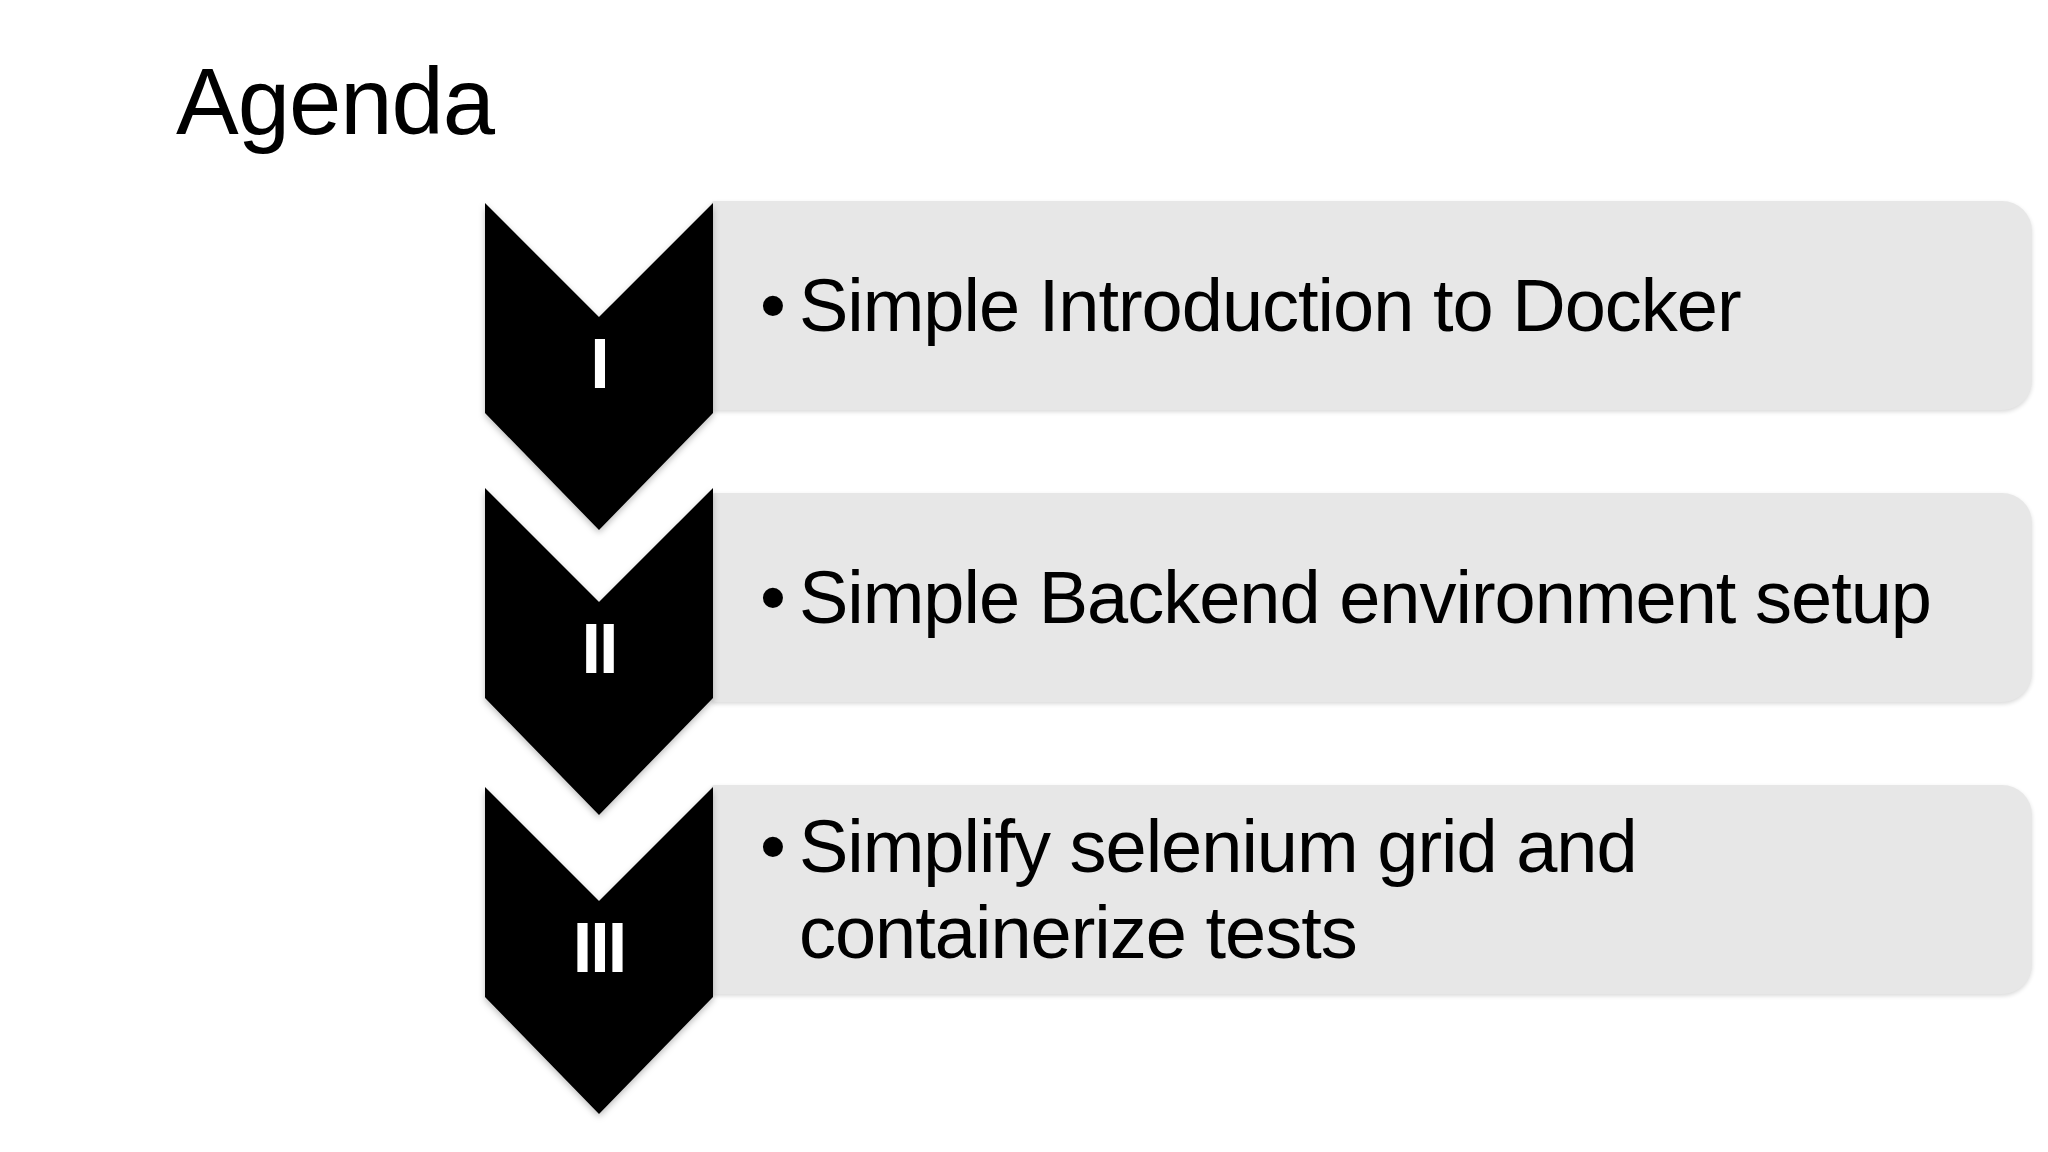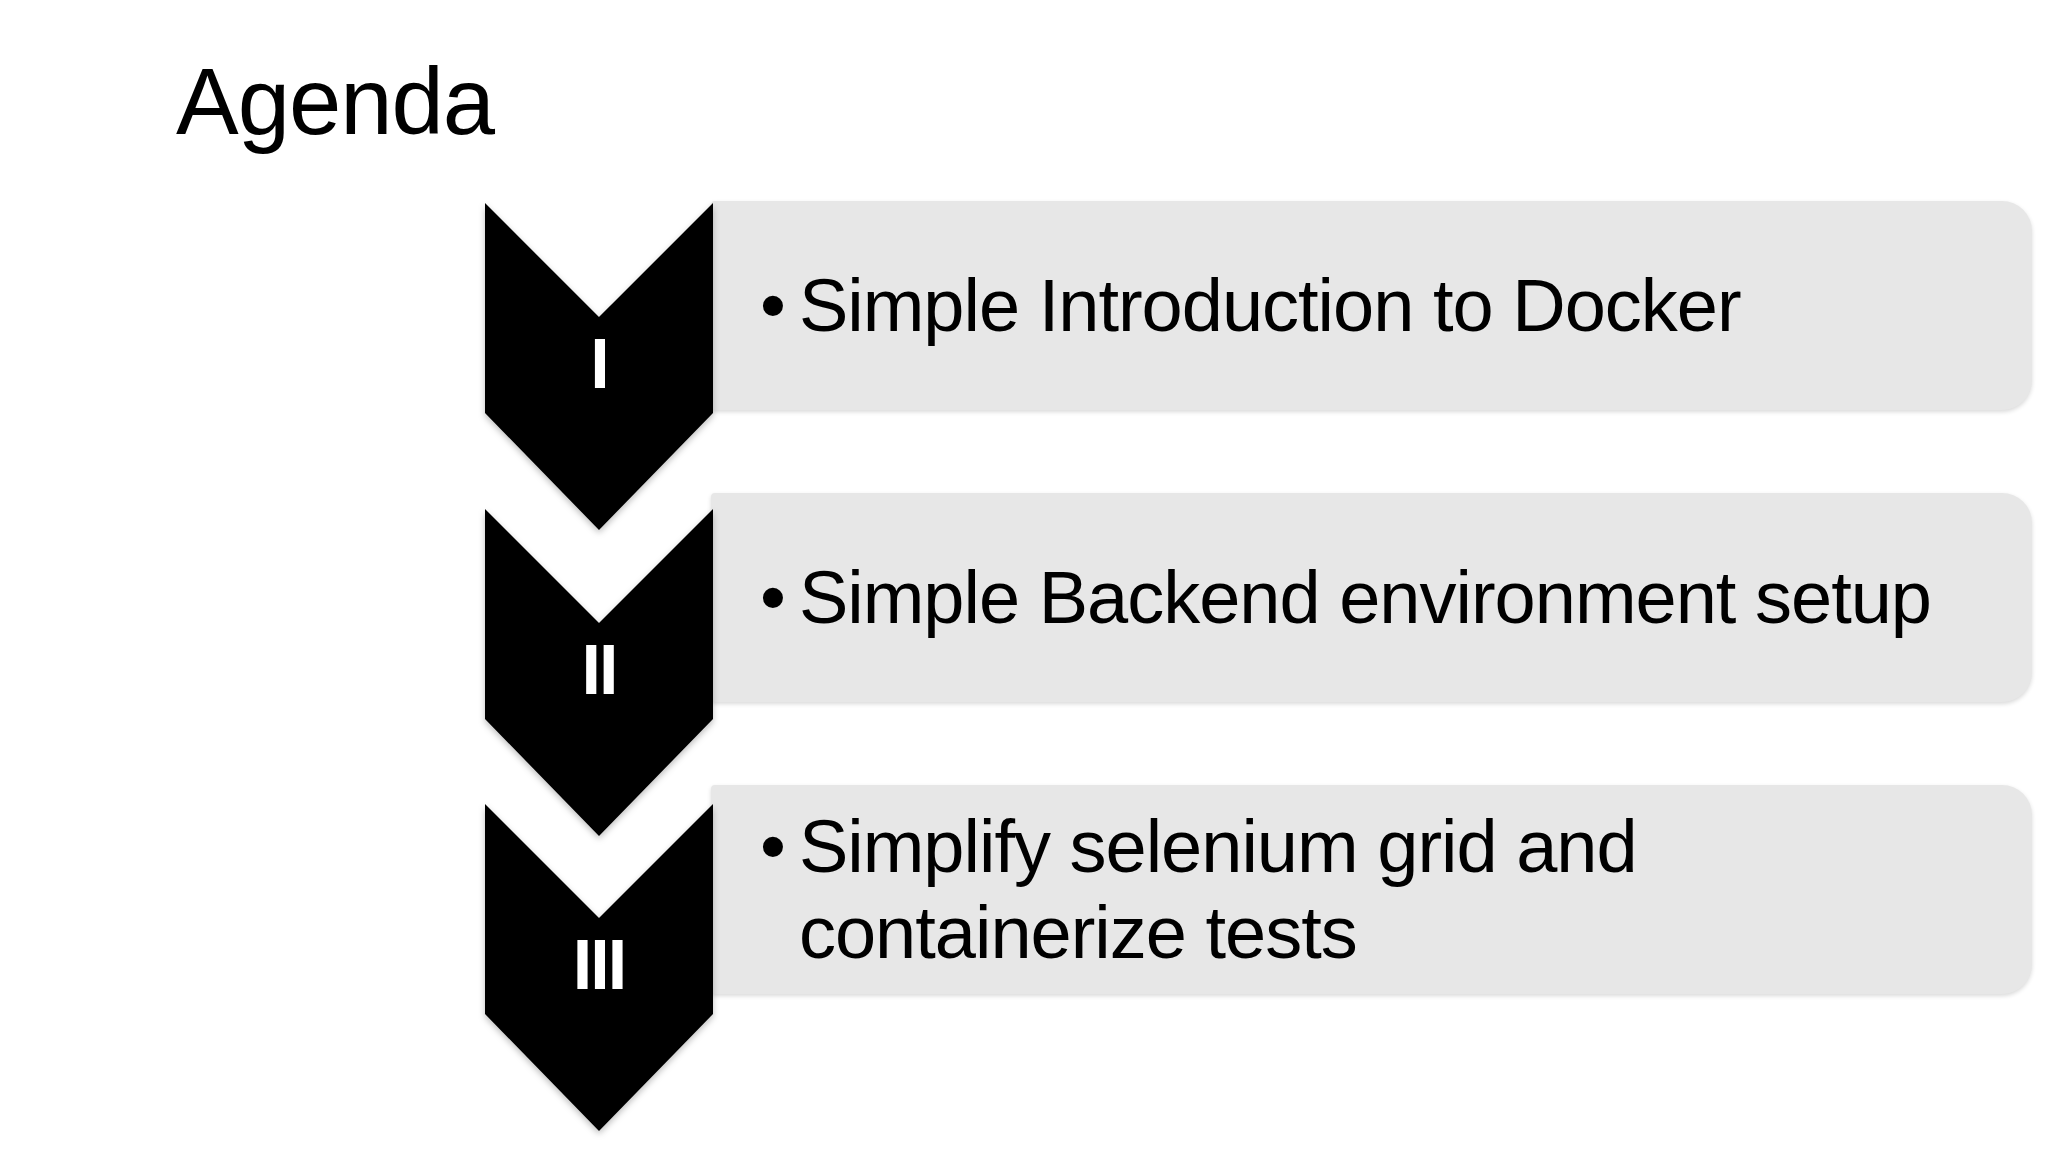--- a/index.html
+++ b/index.html
@@ -60,22 +60,22 @@
   
   .chevron-wrap {
     position: absolute;
     left: 485px;
     width: 228px;
     height: 327px;
     z-index: 2;
     filter: drop-shadow(0 3px 3px rgba(0,0,0,0.25));
   }
   .chev-1 { top: 203px; }
-  .chev-2 { top: 509px; }
-  .chev-3 { top: 804px; }
+  .chev-2 { top: 488px; }
+  .chev-3 { top: 787px; }
   .chevron {
     position: absolute;
     inset: 0;
     background: #000000;
     clip-path: polygon(0 0, 50% 34.9%, 100% 0, 100% 64.2%, 50% 100%, 0 64.2%);
   }
   .step-numeral {
     position: absolute;
     top: 126px;
     left: 0;

